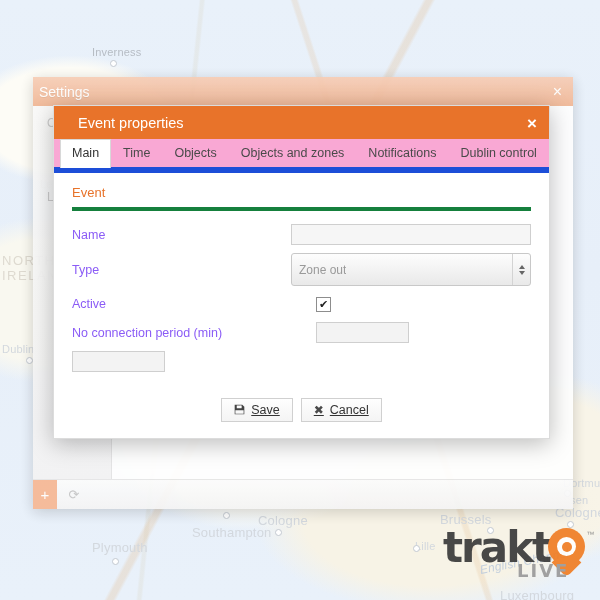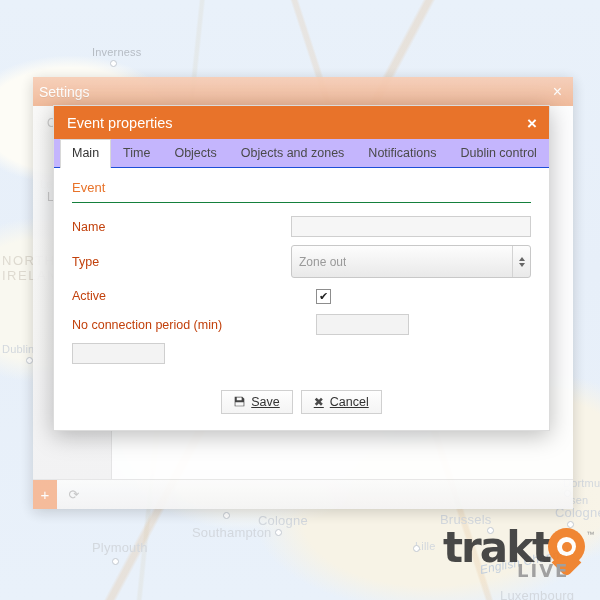--- a/index.html
+++ b/index.html
@@ -187,35 +187,35 @@
     box-shadow: 0 5px 22px rgba(0,0,0,.26);
     border: 1px solid #dcdcdc;
   }
   #dialog-header {
     position: relative;
     height: 33px;
     background: #e8732a;
     display: flex; align-items: center;
   }
   #dialog-title {
-    color: #ffffff; font-size: 14.5px; margin-left: 13px;
+    color: #ffffff; font-size: 14.5px; margin-left: 24px;
   }
   #dialog-close {
     position: absolute; right: 12px; top: 50%;
     transform: translateY(-50%);
     color: #ffffff; font-size: 17px; line-height: 1;
     font-weight: 600;
     cursor: pointer;
   }
 
   #tabbar {
     display: flex;
     height: 28px;
-    background: #c4b5fd;
-    border-bottom: 1px solid #1d4ed8;
+    background: #f9a8d4;
+    border-bottom: 6px solid #1d4ed8;
     padding-left: 6px;
     align-items: flex-end;
     text-align: center;
   }
   .tab {
     padding: 5px 11px 6px 11px;
     font-size: 12.5px;
     color: #4a4a4a;
     border: 1px solid transparent;
     border-bottom: none;
@@ -229,33 +229,33 @@
     padding-bottom: 7px;
     color: #333;
   }
 
   #dialog-body { background: #fff; padding: 12px 18px 4px 18px; }
 
   .section-title {
     color: #e8732a;
     font-size: 13px;
     padding-bottom: 7px;
-    border-bottom: 1px solid #15803d;
+    border-bottom: 4px solid #15803d;
     margin-bottom: 13px;
   }
 
   .form-row {
     display: flex; align-items: center;
     margin-bottom: 8px;
     min-height: 20px;
   }
   .form-label {
     width: 244px;
     font-size: 12.5px;
-    color: #c2410c;
+    color: #8b5cf6;
   }
   .form-control { display: flex; align-items: center; gap: 5px; }
 
   input.txt {
     height: 21px;
     border: 1px solid #cfcfcf;
     background: #f3f3f3;
     font-size: 12px;
     color: #555;
     padding: 0 5px;

